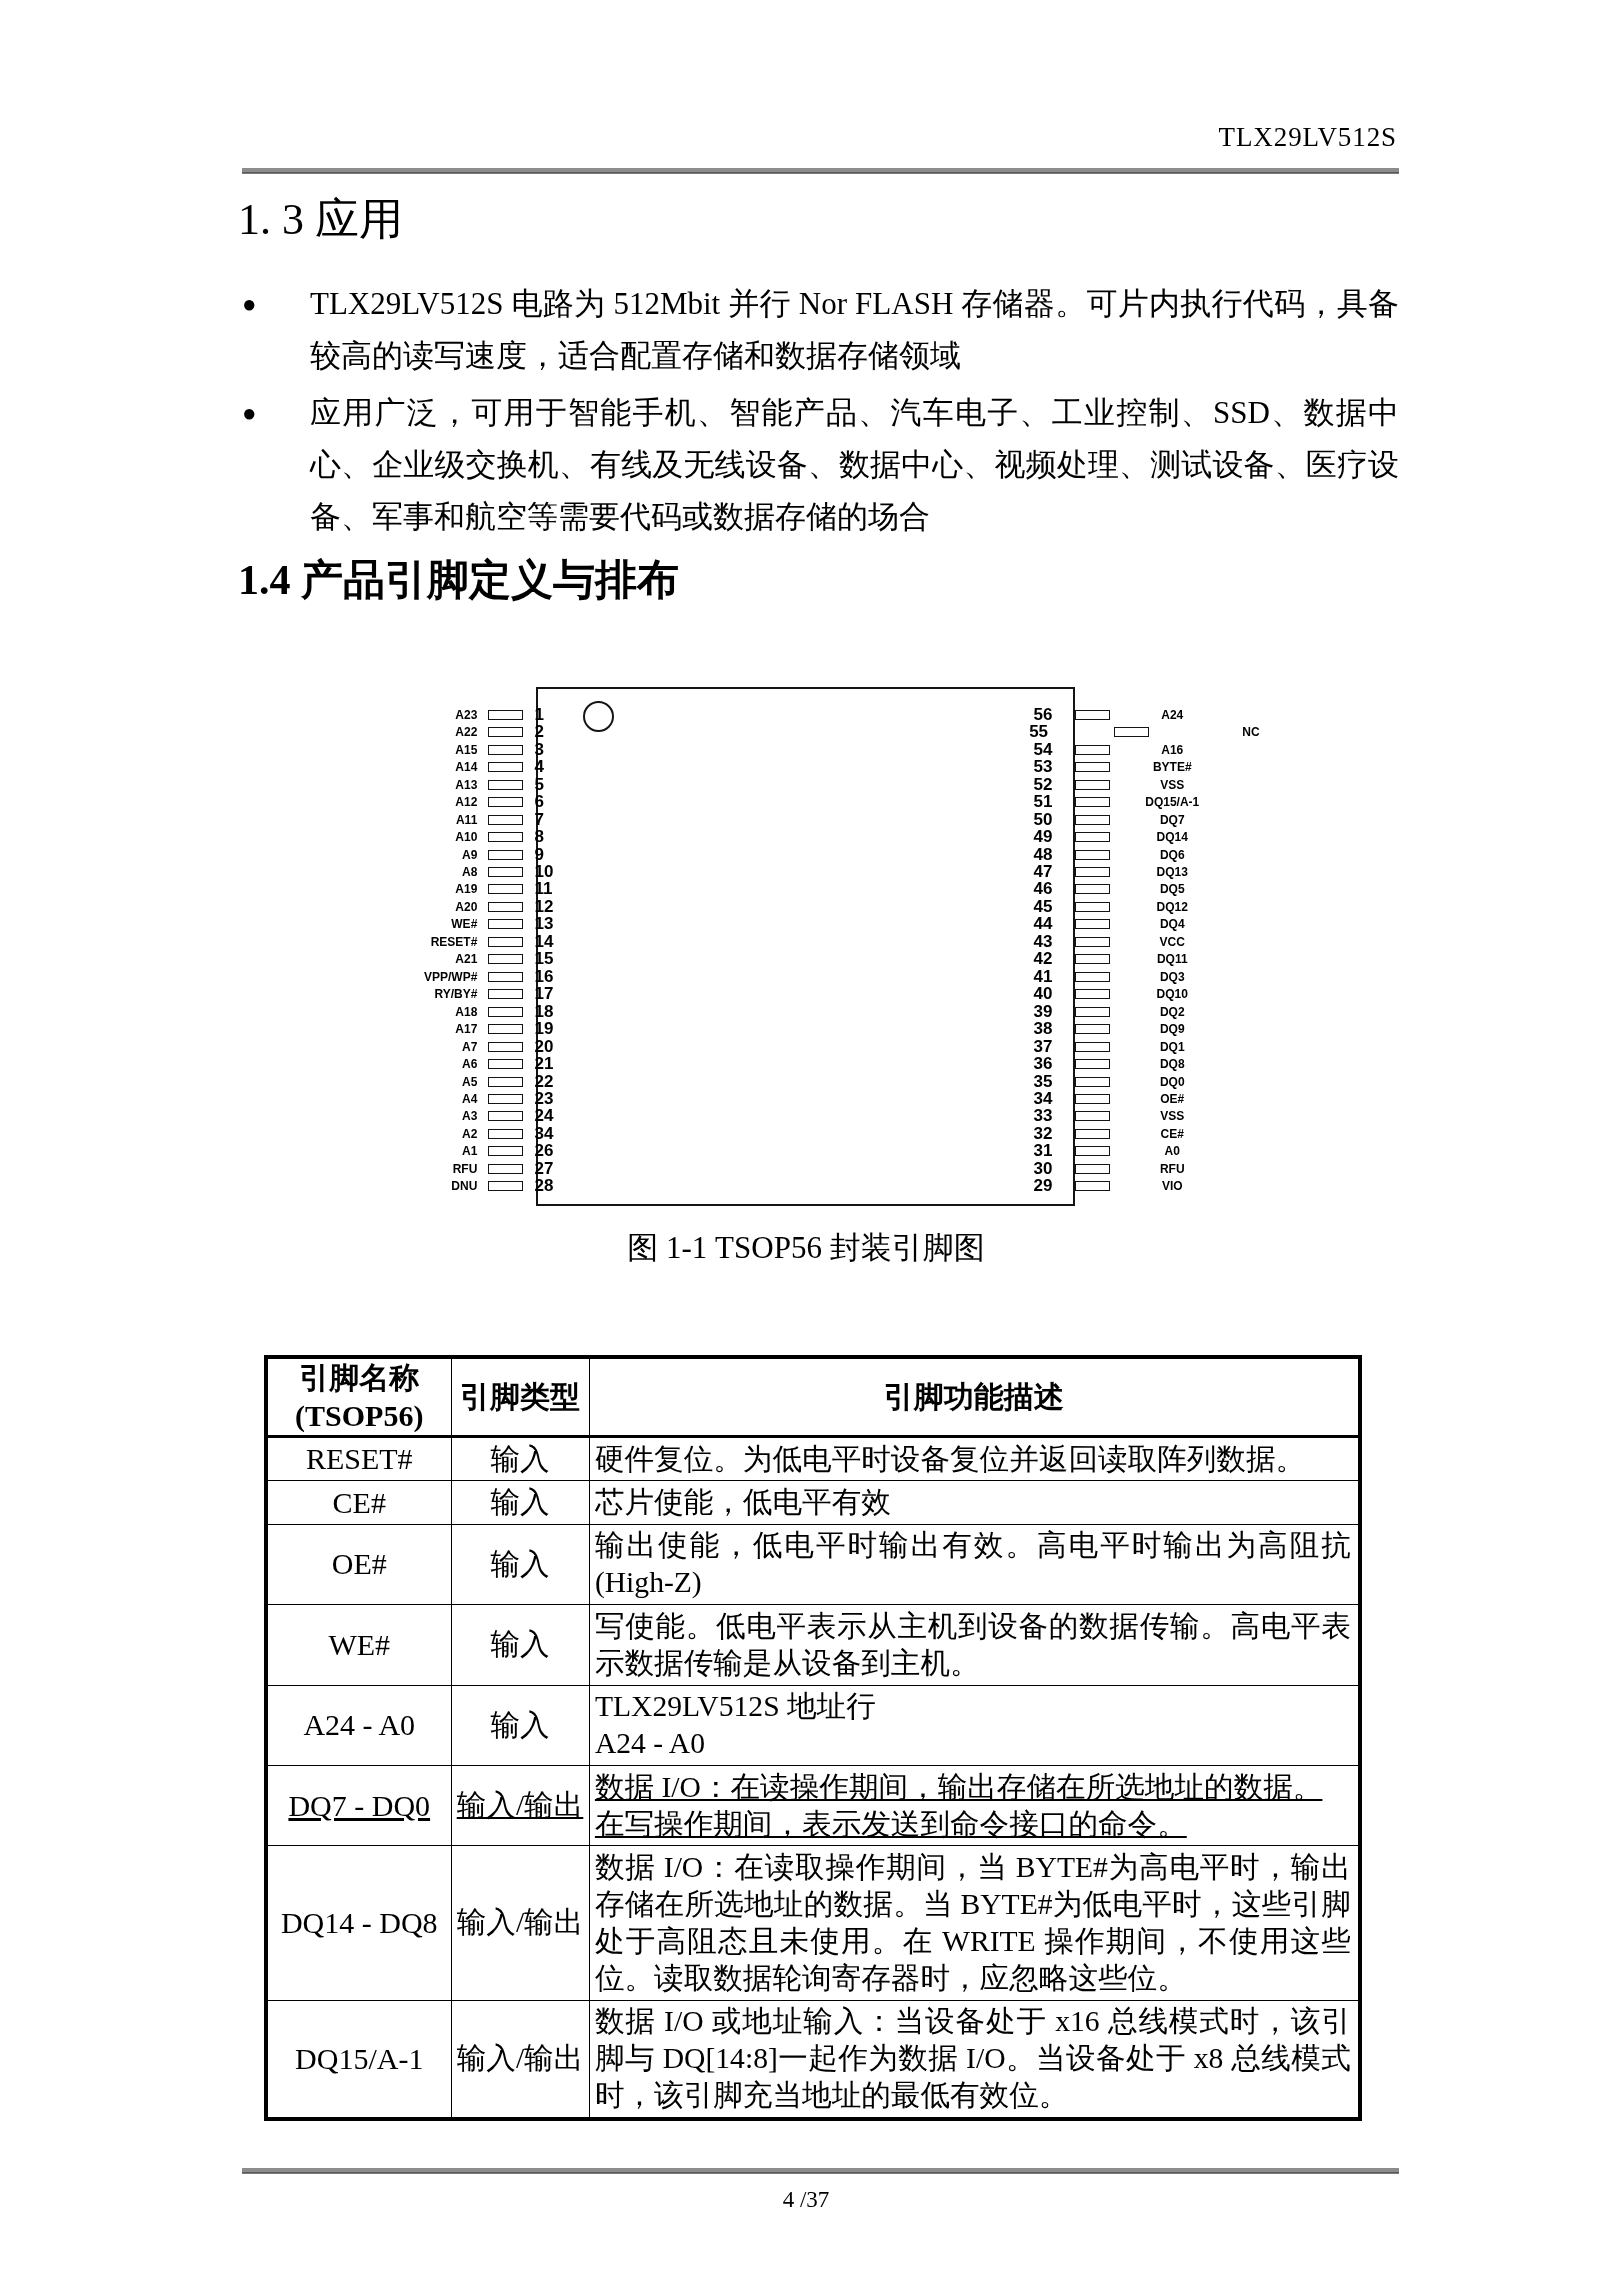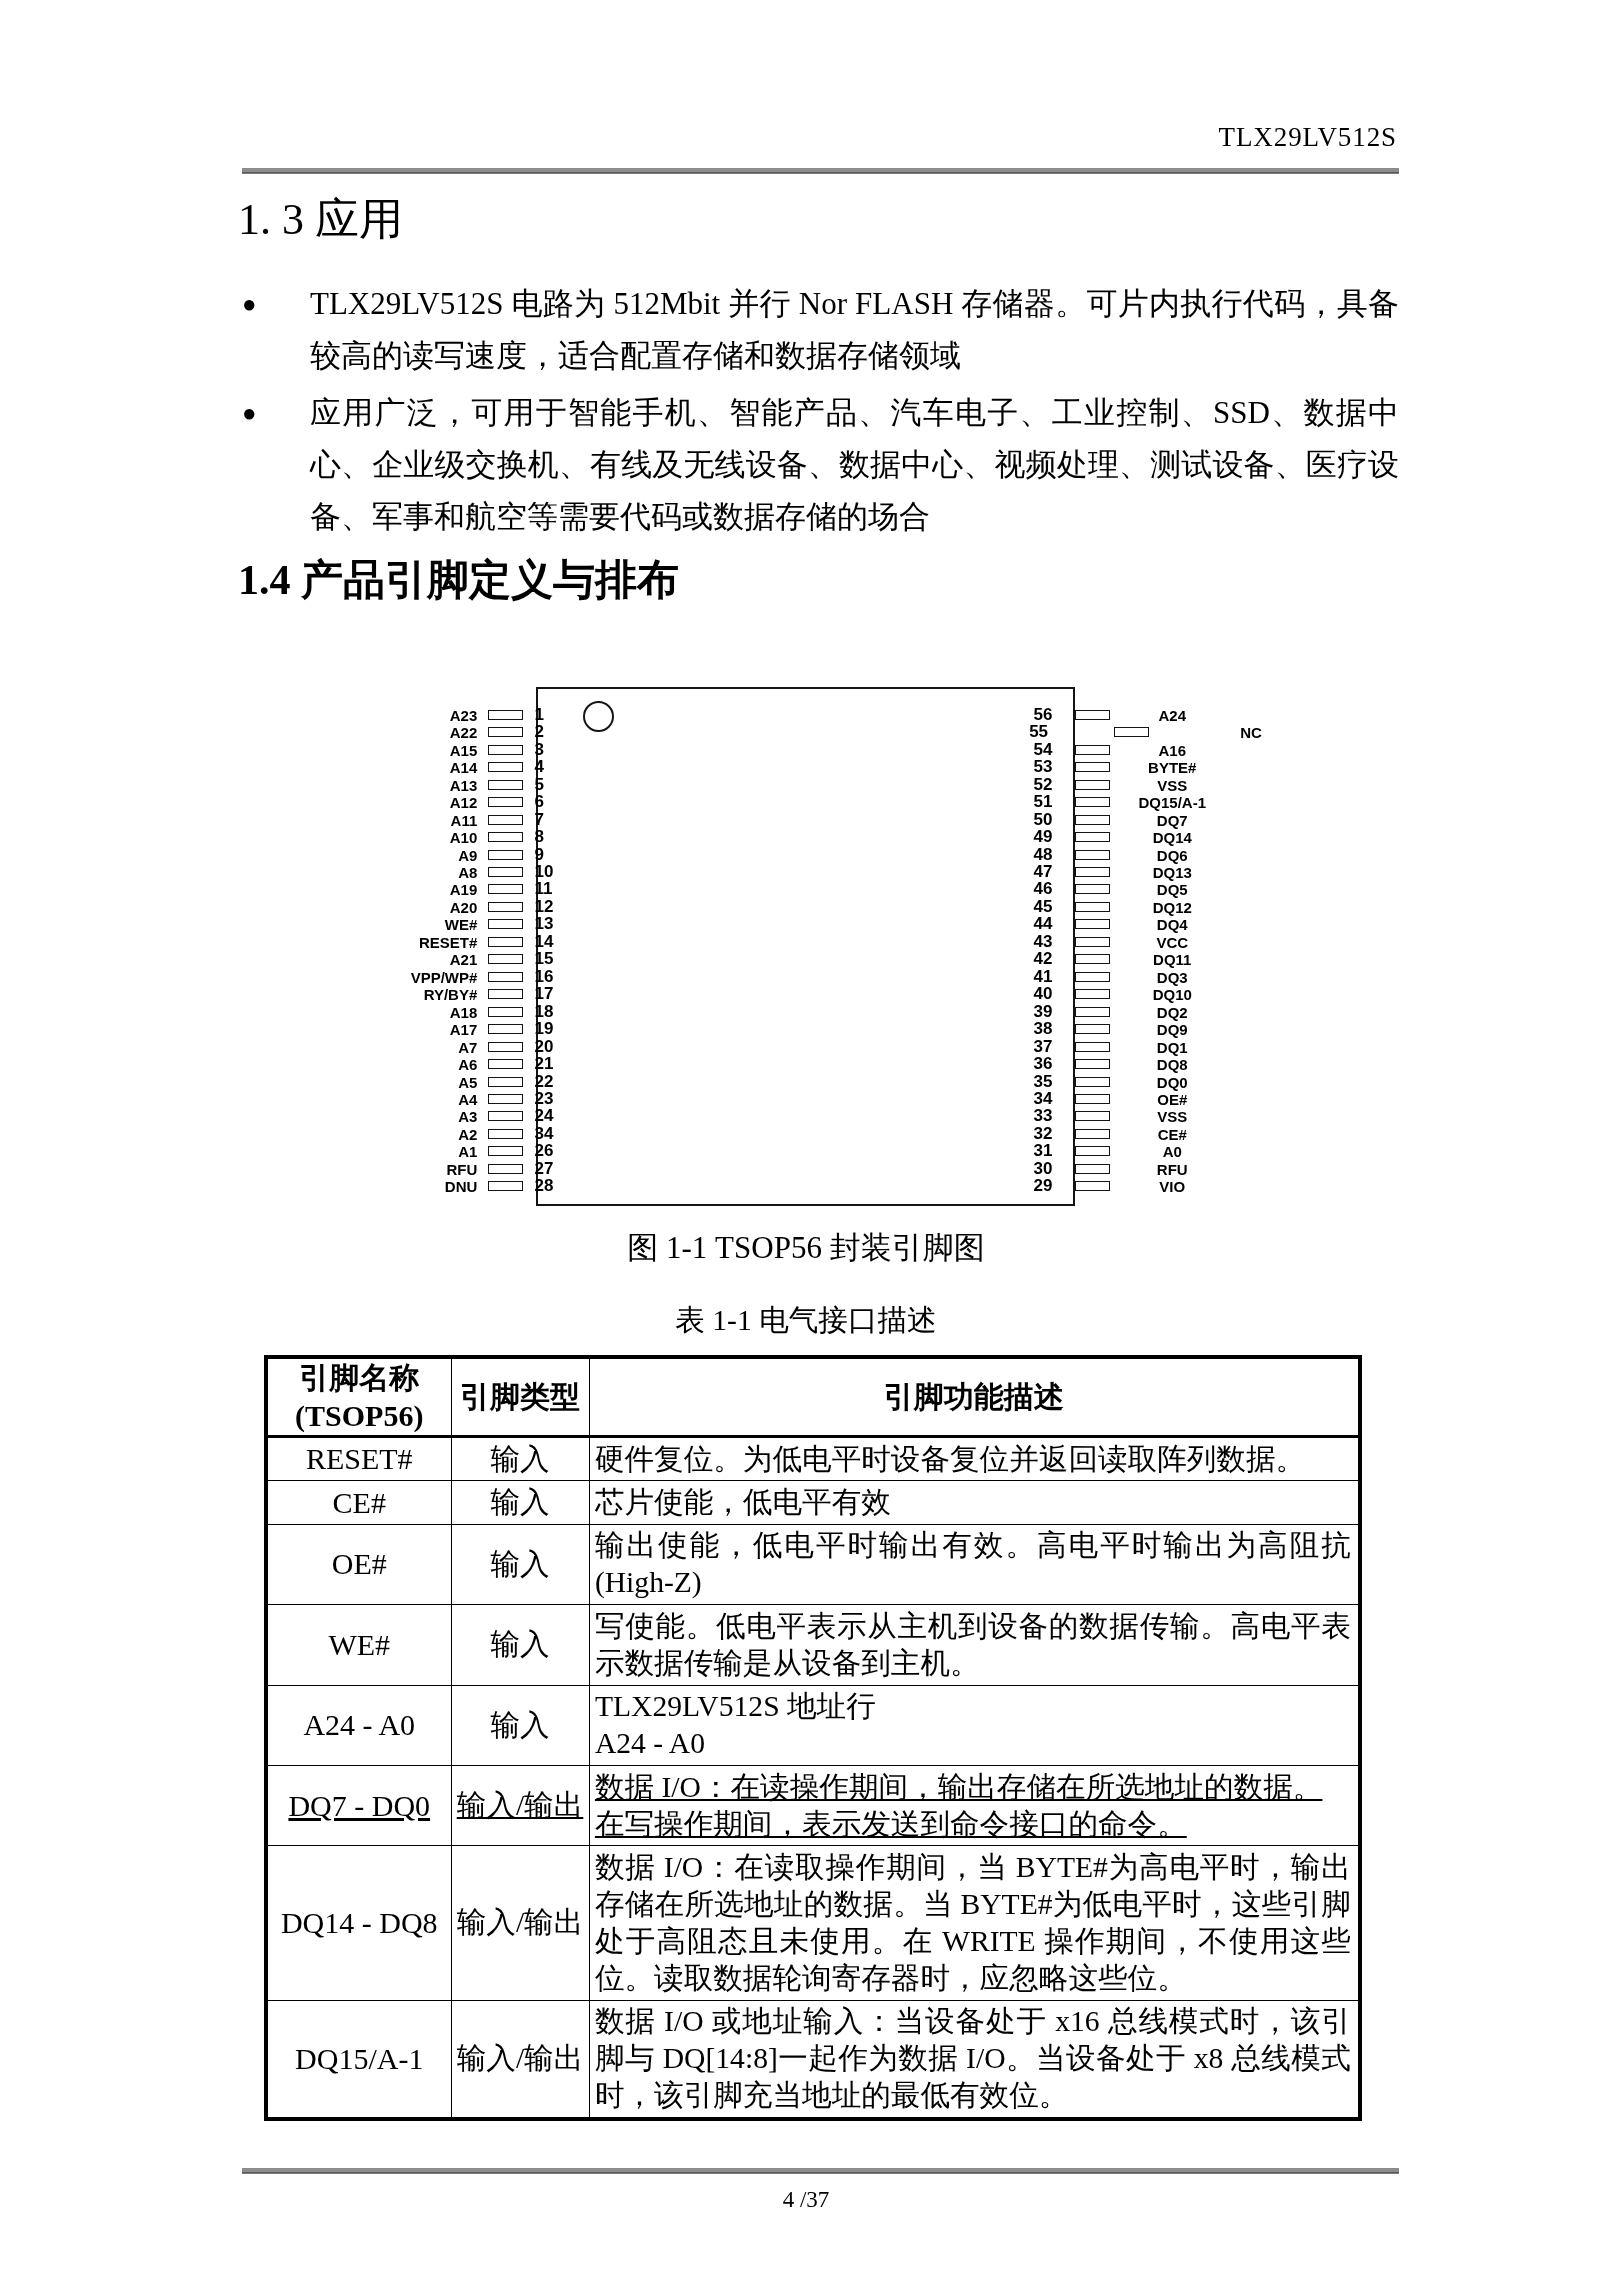--- a/index.html
+++ b/index.html
@@ -70,21 +70,21 @@
     background:#ffffff;
   }
   .pin-row{
     position:absolute;height:18px;
     display:flex;align-items:center;
     font-family:"Liberation Sans", sans-serif;
     font-weight:bold;
   }
   .pin-row-left{left:269px;width:322px;}
   .pin-row-right{left:1001px;width:304px;}
-  .pin-label{font-size:15px;white-space:nowrap;}
+  .pin-label{font-size:12px;white-space:nowrap;}
   .pin-row-left .pin-label{width:219px;text-align:right;padding-right:10.7px;box-sizing:border-box;}
   .pin-stub{
     flex:none;width:33px;height:8px;
     border:1.8px solid #141414;background:#ffffff;
   }
   .pin-number{font-size:17px;}
   .pin-row-left .pin-number{margin-left:11.6px;}
   .pin-row-right .pin-number{width:63px;text-align:right;padding-right:11.6px;box-sizing:border-box;}
   .pin-row-right .pin-stub{margin-left:10.7px;}
   .pin-row-right .pin-label{width:118px;text-align:center;margin-left:3.6px;}
@@ -443,21 +443,20 @@
         <div class="pin-row pin-row-right" style="top: 490px;">
           <span class="pin-number">29</span>
           <span class="pin-stub"></span>
           <span class="pin-label">VIO</span>
         </div>
       </div>
   </div>
 
   <div class="fig-caption">图 1-1 TSOP56 封装引脚图</div>
 
-  <div class="table-caption">表 1-1  电气接口描述</div>
 
   <table id="pin-table" class="pin-table">
     <colgroup>
       <col style="width:185px">
       <col style="width:138px">
       <col style="width:771px">
     </colgroup>
     <thead>
       <tr>
         <th class="c1">引脚名称

